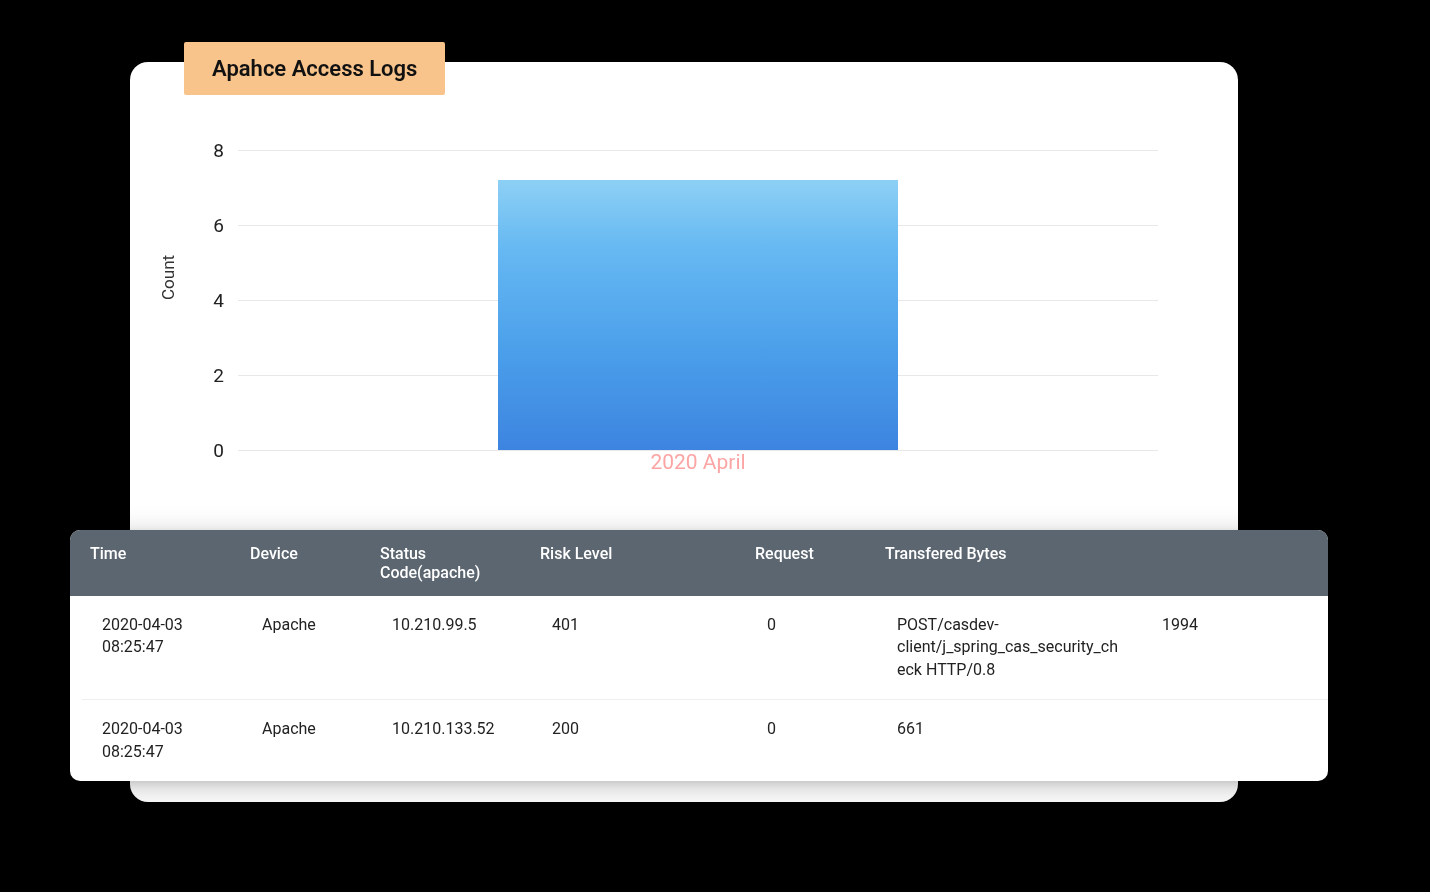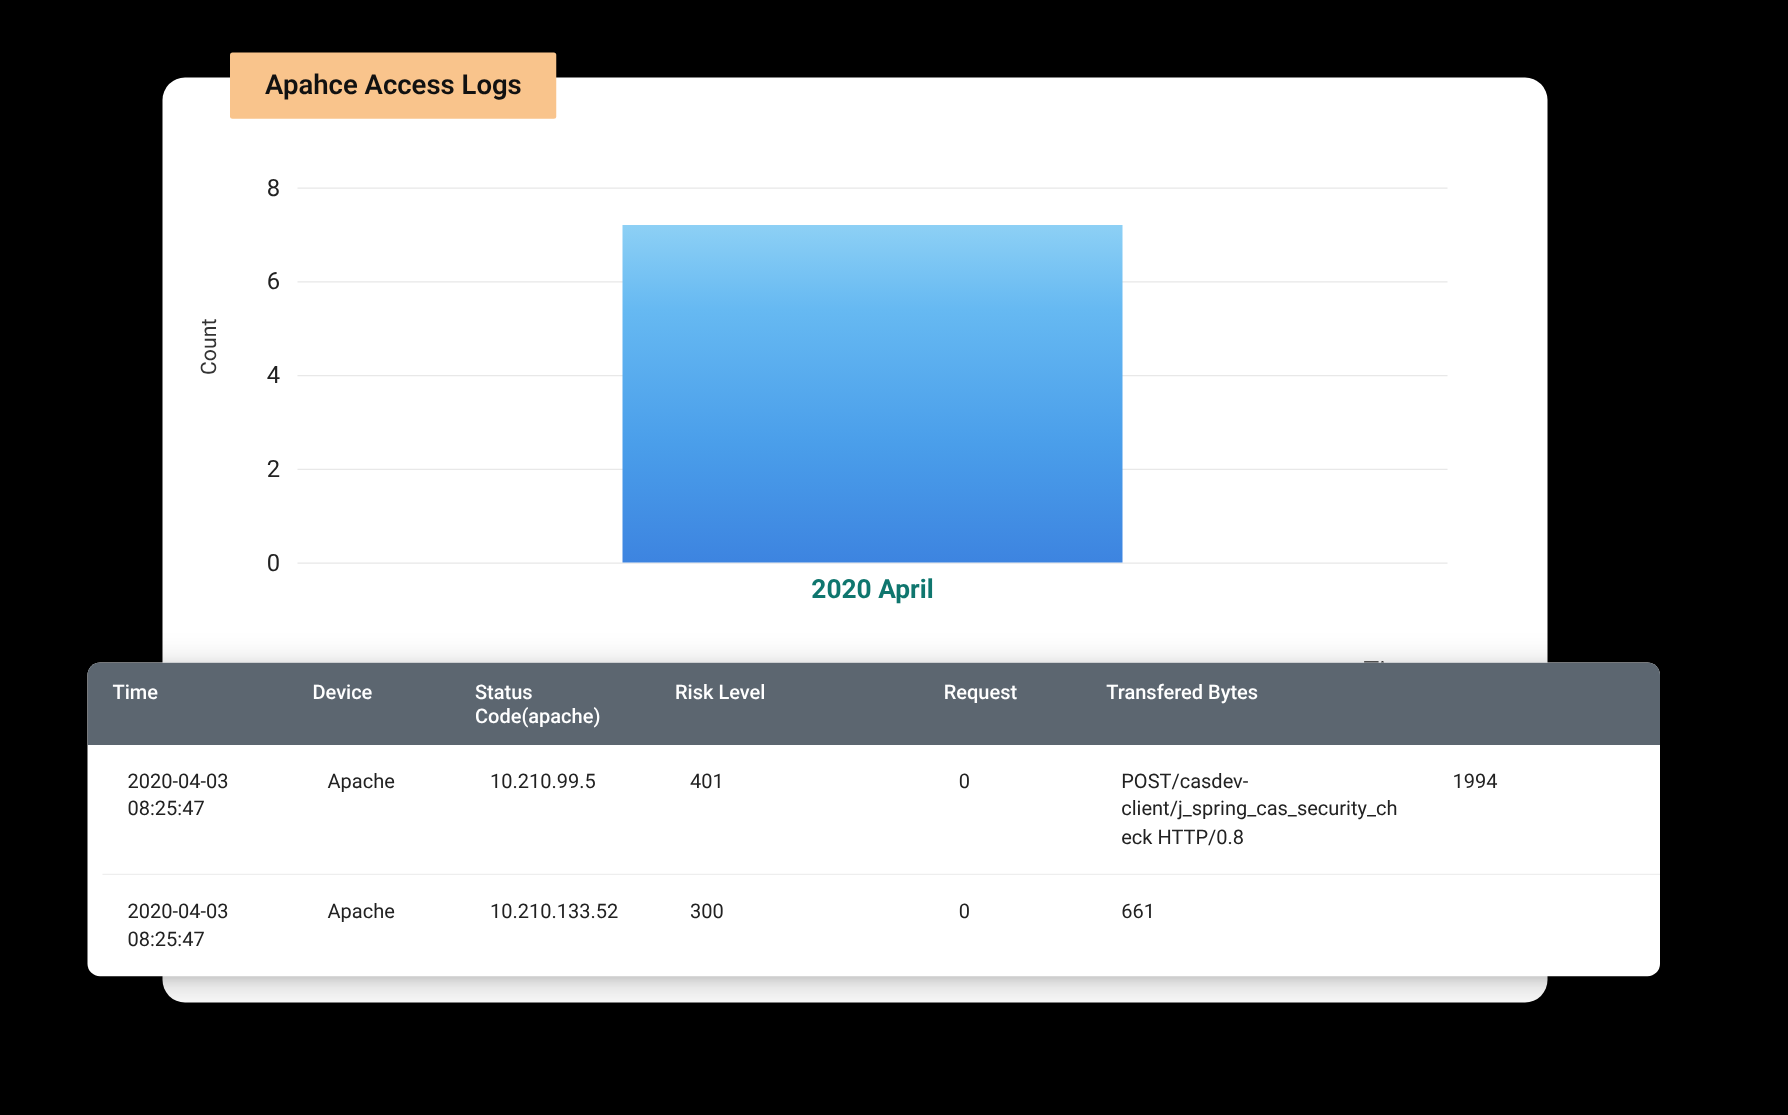--- a/index.html
+++ b/index.html
@@ -73,25 +73,23 @@
       width: 30px;
     }
     .bar {
       position: absolute;
       bottom: 0;
       background: linear-gradient(to bottom, #8dd0f5 0%, #66b9f2 25%, #4a9eea 65%, #3d84e0 100%);
     }
     .x-tick-label {
       position: absolute;
       top: 100%;
-      margin-top: 10px;
       font-size: 21px;
-      color: #0f766e;
+      color: #fca5a5;
       transform: translateX(-50%);
-      font-weight: bold;
     }
     .legend {
       position: absolute;
       right: 40px;
       bottom: -60px;
       display: flex;
       align-items: center;
       gap: 10px;
       font-size: 21px;
       color: #222;
@@ -179,18 +177,18 @@
         <div>10.210.99.5</div>
         <div>401</div>
         <div>0</div>
         <div>POST/casdev-client/j_spring_cas_security_check HTTP/0.8</div>
         <div>1994</div>
       </div>
       <div class="table-row">
         <div>2020-04-03 08:25:47</div>
         <div>Apache</div>
         <div>10.210.133.52</div>
-        <div>300</div>
+        <div>200</div>
         <div>0</div>
         <div>661</div>
       </div>
     </div>
 </div>
 
 </body></html>

